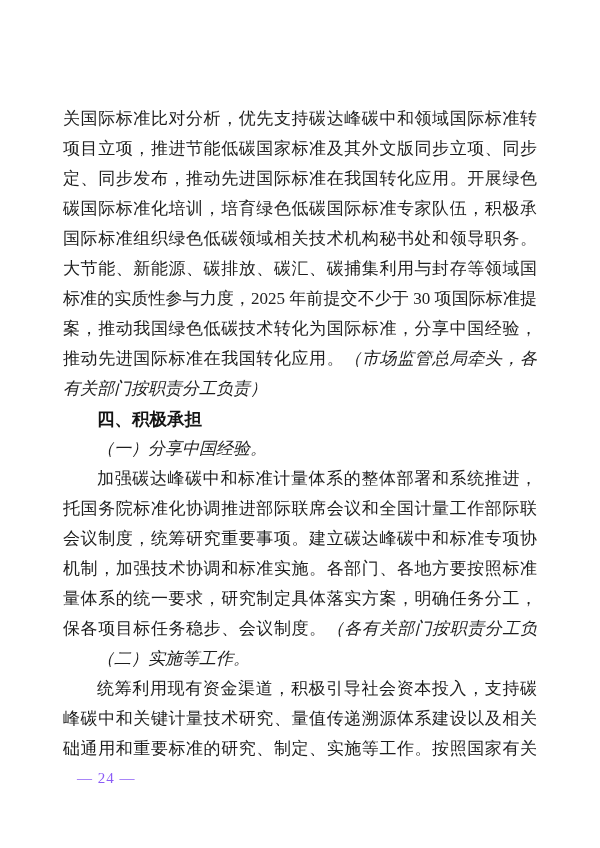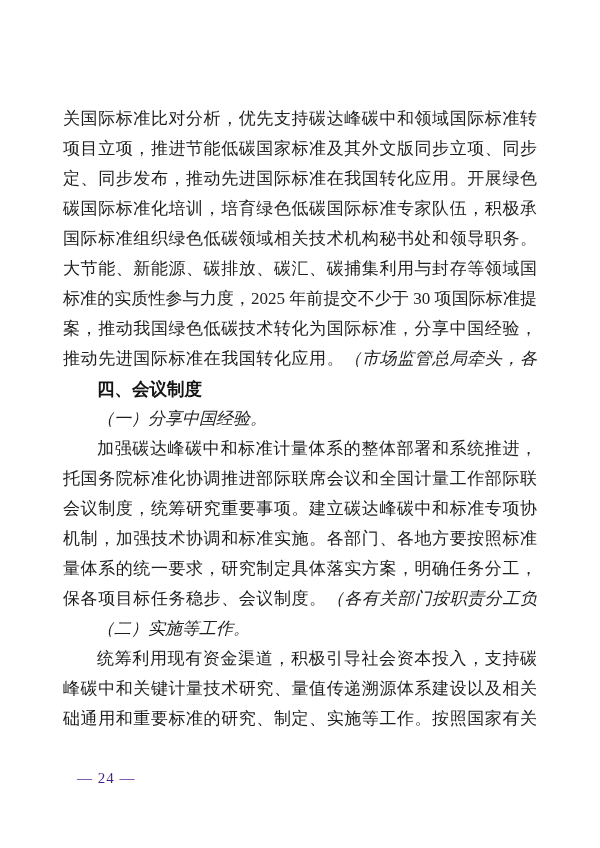--- a/index.html
+++ b/index.html
@@ -52,42 +52,43 @@
   .kaiti {
     font-style: italic;
   }
   .page-number {
     position: absolute;
     left: 77px;
     top: 769px;
     font-size: 15px;
     line-height: 18px;
     letter-spacing: 1px;
-    color: #4c1d95;
+    color: #8b5cf6;
   }
 </style>
 </head>
 <body>
 
 <div class="page">
   <div class="text-block">
 
     <div>
       <div class="line full"><span>关国际标准比对分析，优先支持碳达峰碳中和领域国际标准转化</span></div>
       <div class="line full"><span>项目立项，推进节能低碳国家标准及其外文版同步立项、同步制</span></div>
       <div class="line full"><span>定、同步发布，推动先进国际标准在我国转化应用。开展绿色低</span></div>
       <div class="line full"><span>碳国际标准化培训，培育绿色低碳国际标准专家队伍，积极承担</span></div>
       <div class="line full"><span>国际标准组织绿色低碳领域相关技术机构秘书处和领导职务。加</span></div>
       <div class="line full"><span>大节能、新能源、碳排放、碳汇、碳捕集利用与封存等领域国际</span></div>
       <div class="line full"><span>标准的实质性参与力度，2025 年前提交不少于 30 项国际标准提</span></div>
       <div class="line full"><span>案，推动我国绿色低碳技术转化为国际标准，分享中国经验，支</span></div>
       <div class="line full"><span>推动先进国际标准在我国转化应用。</span><span class="kaiti">（市场监管总局牵头，各</span></div>
+      <div class="line end"><span class="kaiti">有关部门按职责分工负责）</span></div>
     </div>
 
-    <div class="line end heading indent">四、会议制度</div>
+    <div class="line end heading indent">四、积极承担</div>
 
     <div class="line end kaiti indent">（一）分享中国经验。</div>
 
     <div>
       <div class="line full indent"><span>加强碳达峰碳中和标准计量体系的整体部署和系统推进，依</span></div>
       <div class="line full"><span>托国务院标准化协调推进部际联席会议和全国计量工作部际联席</span></div>
       <div class="line full"><span>会议制度，统筹研究重要事项。建立碳达峰碳中和标准专项协调</span></div>
       <div class="line full"><span>机制，加强技术协调和标准实施。各部门、各地方要按照标准计</span></div>
       <div class="line full"><span>量体系的统一要求，研究制定具体落实方案，明确任务分工，确</span></div>
       <div class="line full"><span>保各项目标任务稳步、会议制度。</span><span class="kaiti">（各有关部门按职责分工负责）</span></div>

